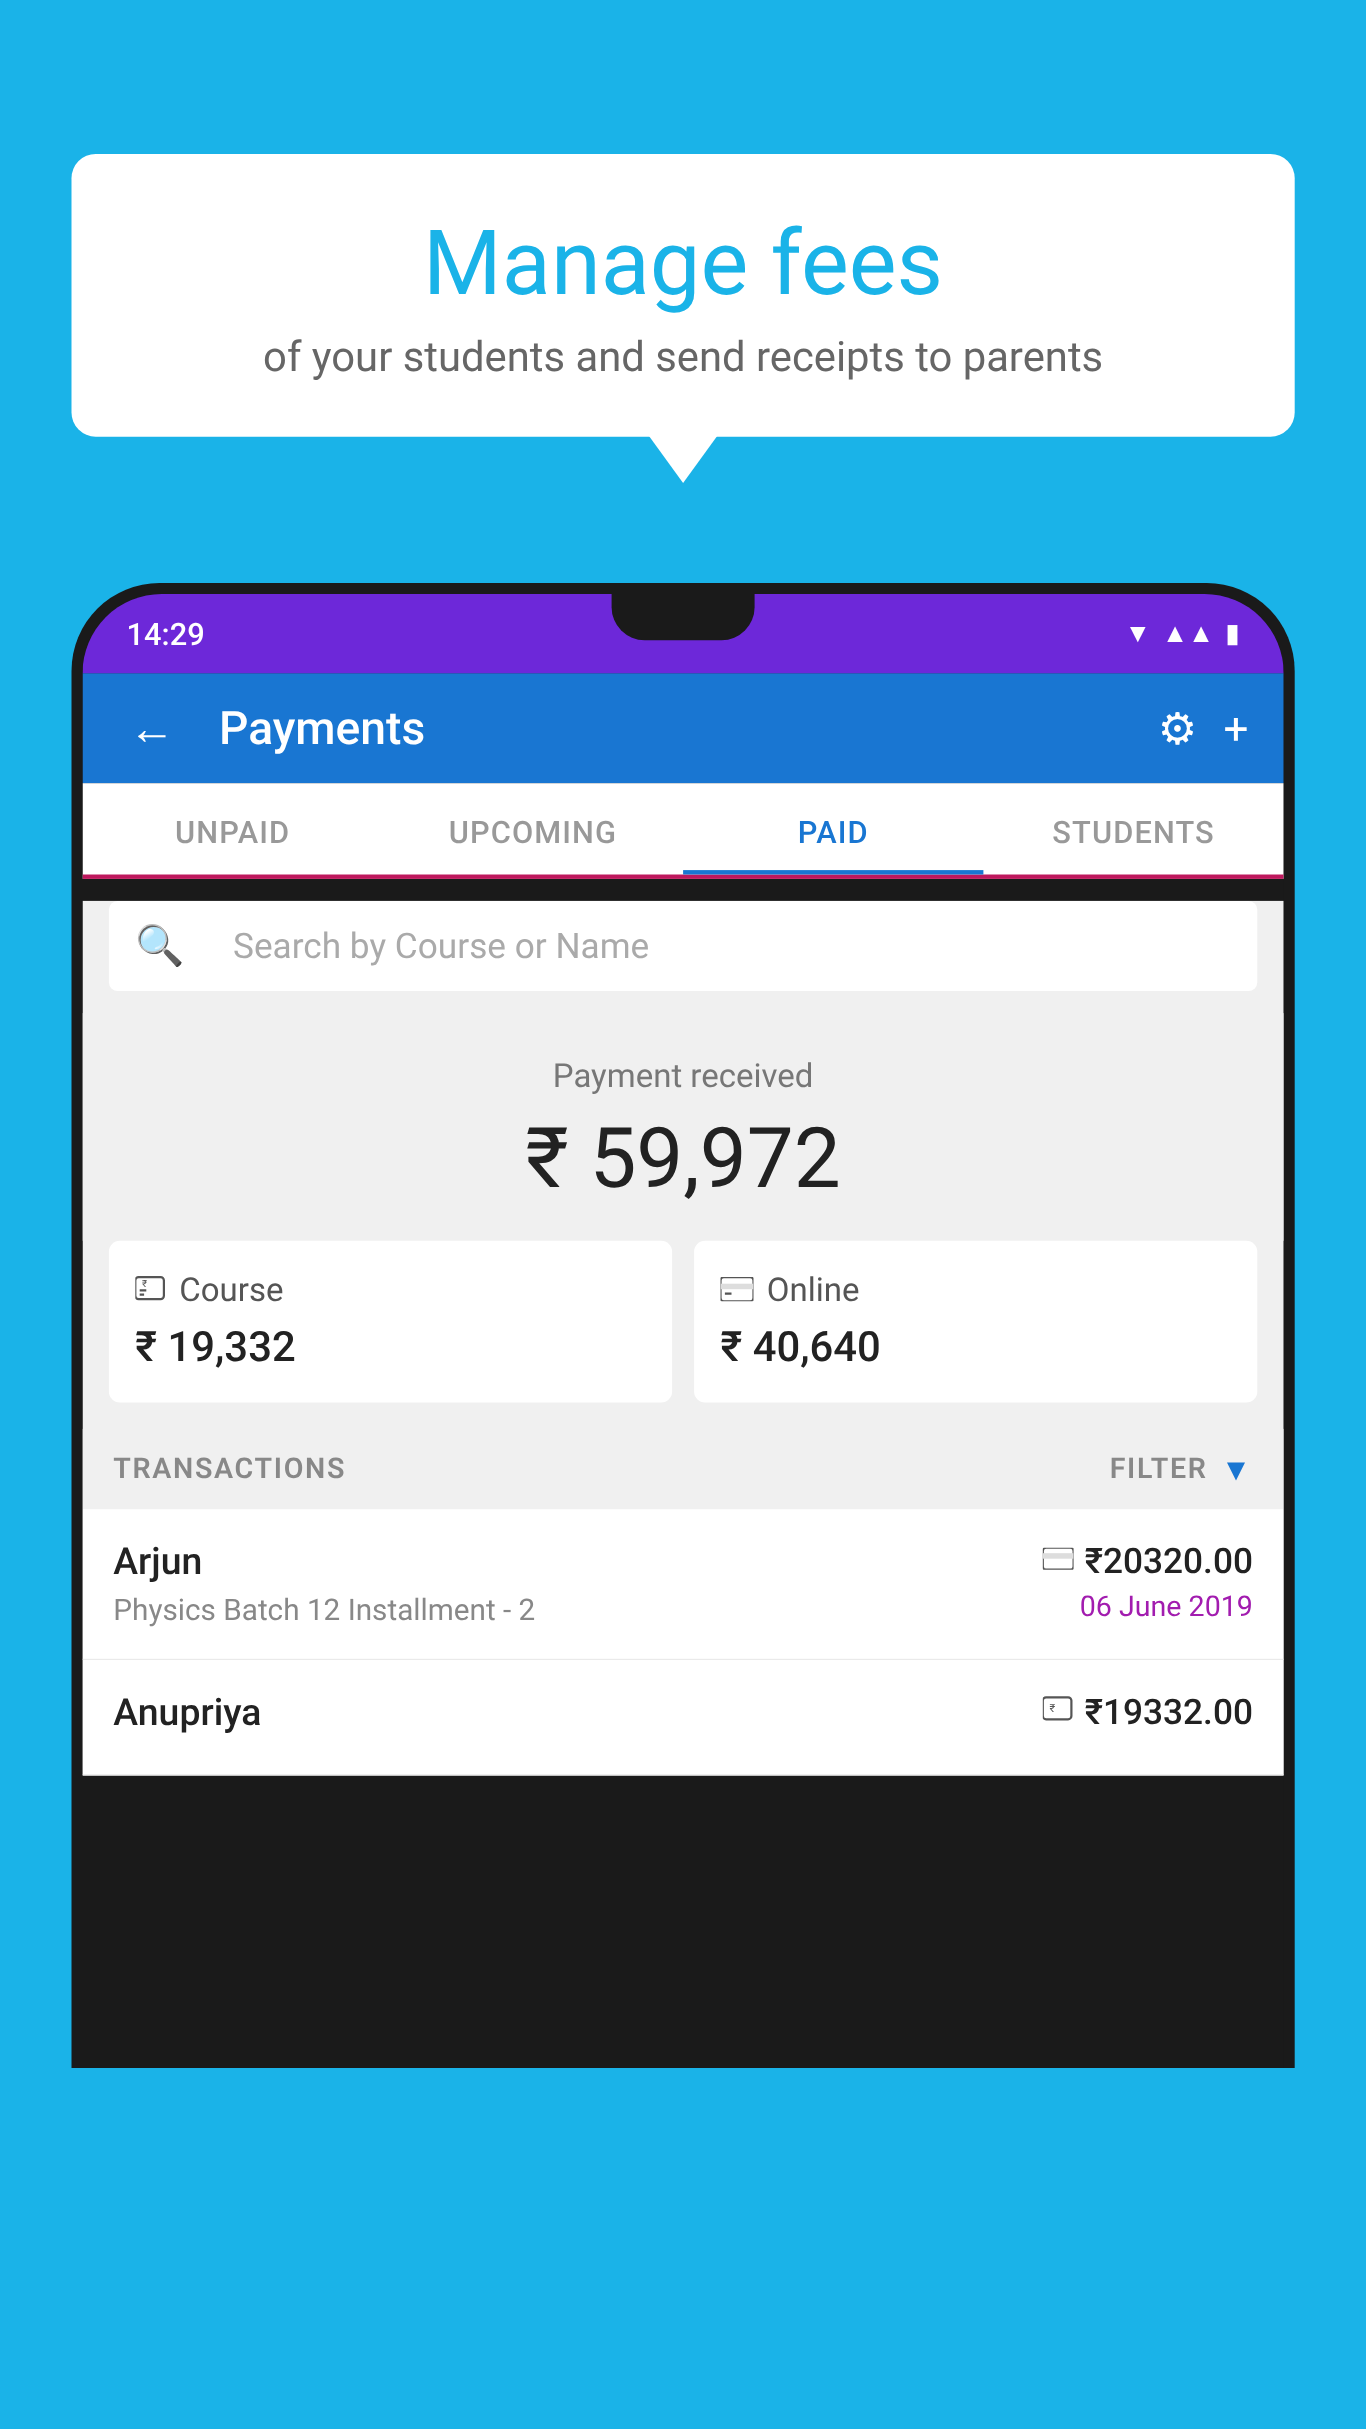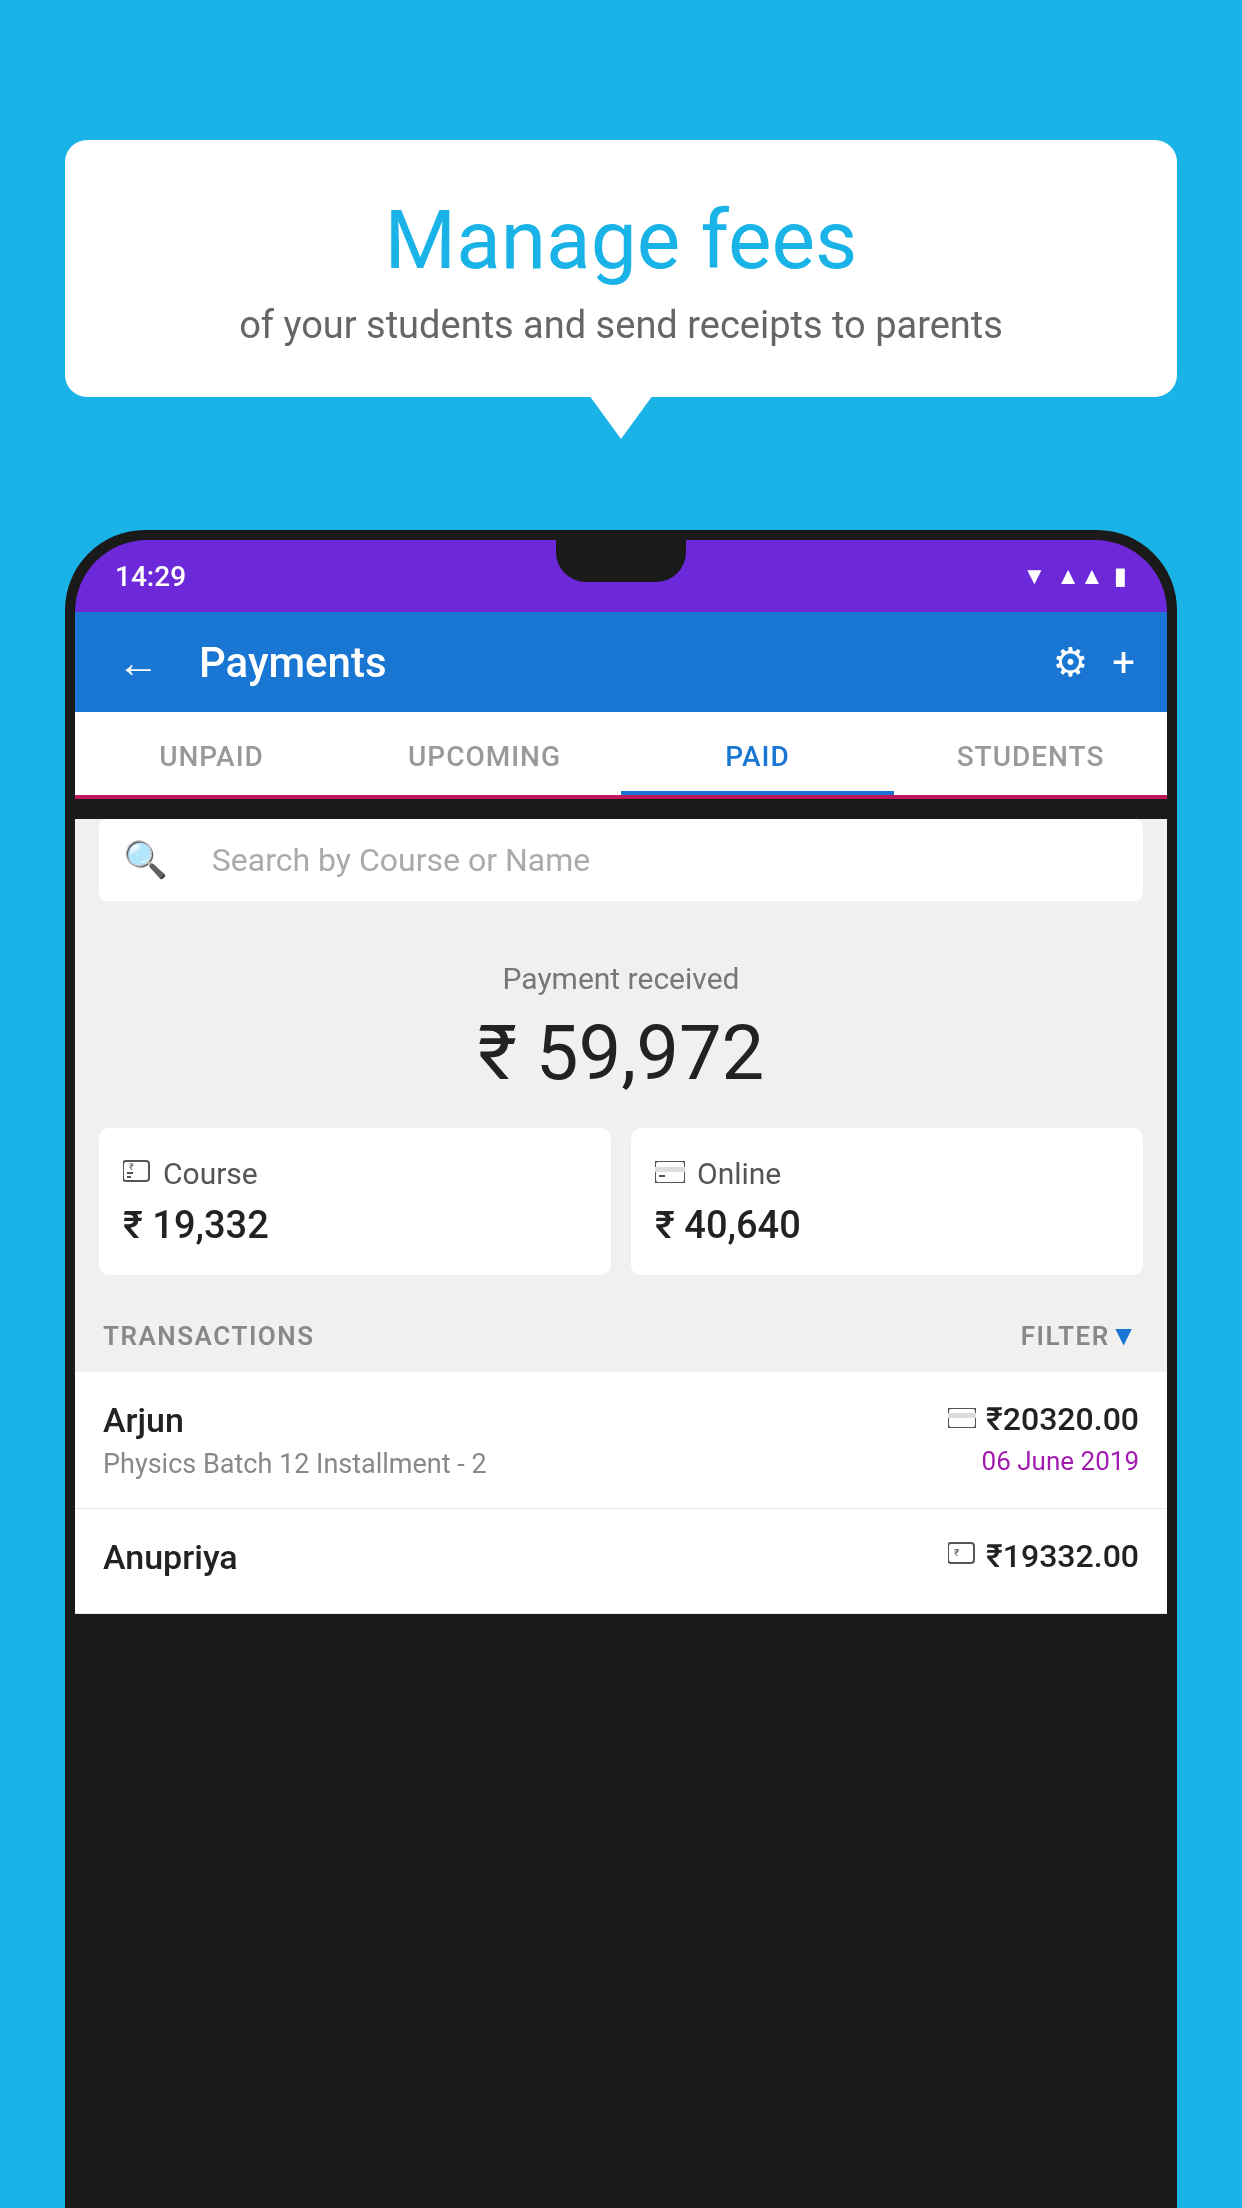--- a/index.html
+++ b/index.html
@@ -286,21 +286,21 @@
     .transactions-label {
       font-size: 26px;
       font-weight: 600;
       color: #888;
       letter-spacing: 1.5px;
     }
 
     .filter-btn {
       display: flex;
       align-items: center;
-      gap: 0;
+      gap: 12px;
       font-size: 26px;
       font-weight: 600;
       color: #888;
       letter-spacing: 1.5px;
       cursor: pointer;
     }
 
     .filter-icon {
       color: #1976d2;
       font-size: 28px;
@@ -360,21 +360,21 @@
     }
 
     .transaction-date {
       font-size: 26px;
       color: #a21caf;
     }
   </style>
 </head>
 <body>
 
-<div style="width:1242px;height:2208px;background:#1ab3e8;position:relative;">
+<div style="width:1242px;height:1880px;background:#1ab3e8;position:relative;">
 
   <div class="speech-bubble-container">
     <div class="speech-bubble">
       <div class="bubble-title">Manage fees</div>
       <div class="bubble-subtitle">of your students and send receipts to parents</div>
     </div>
   </div>
 
   <div class="phone-frame">
 

